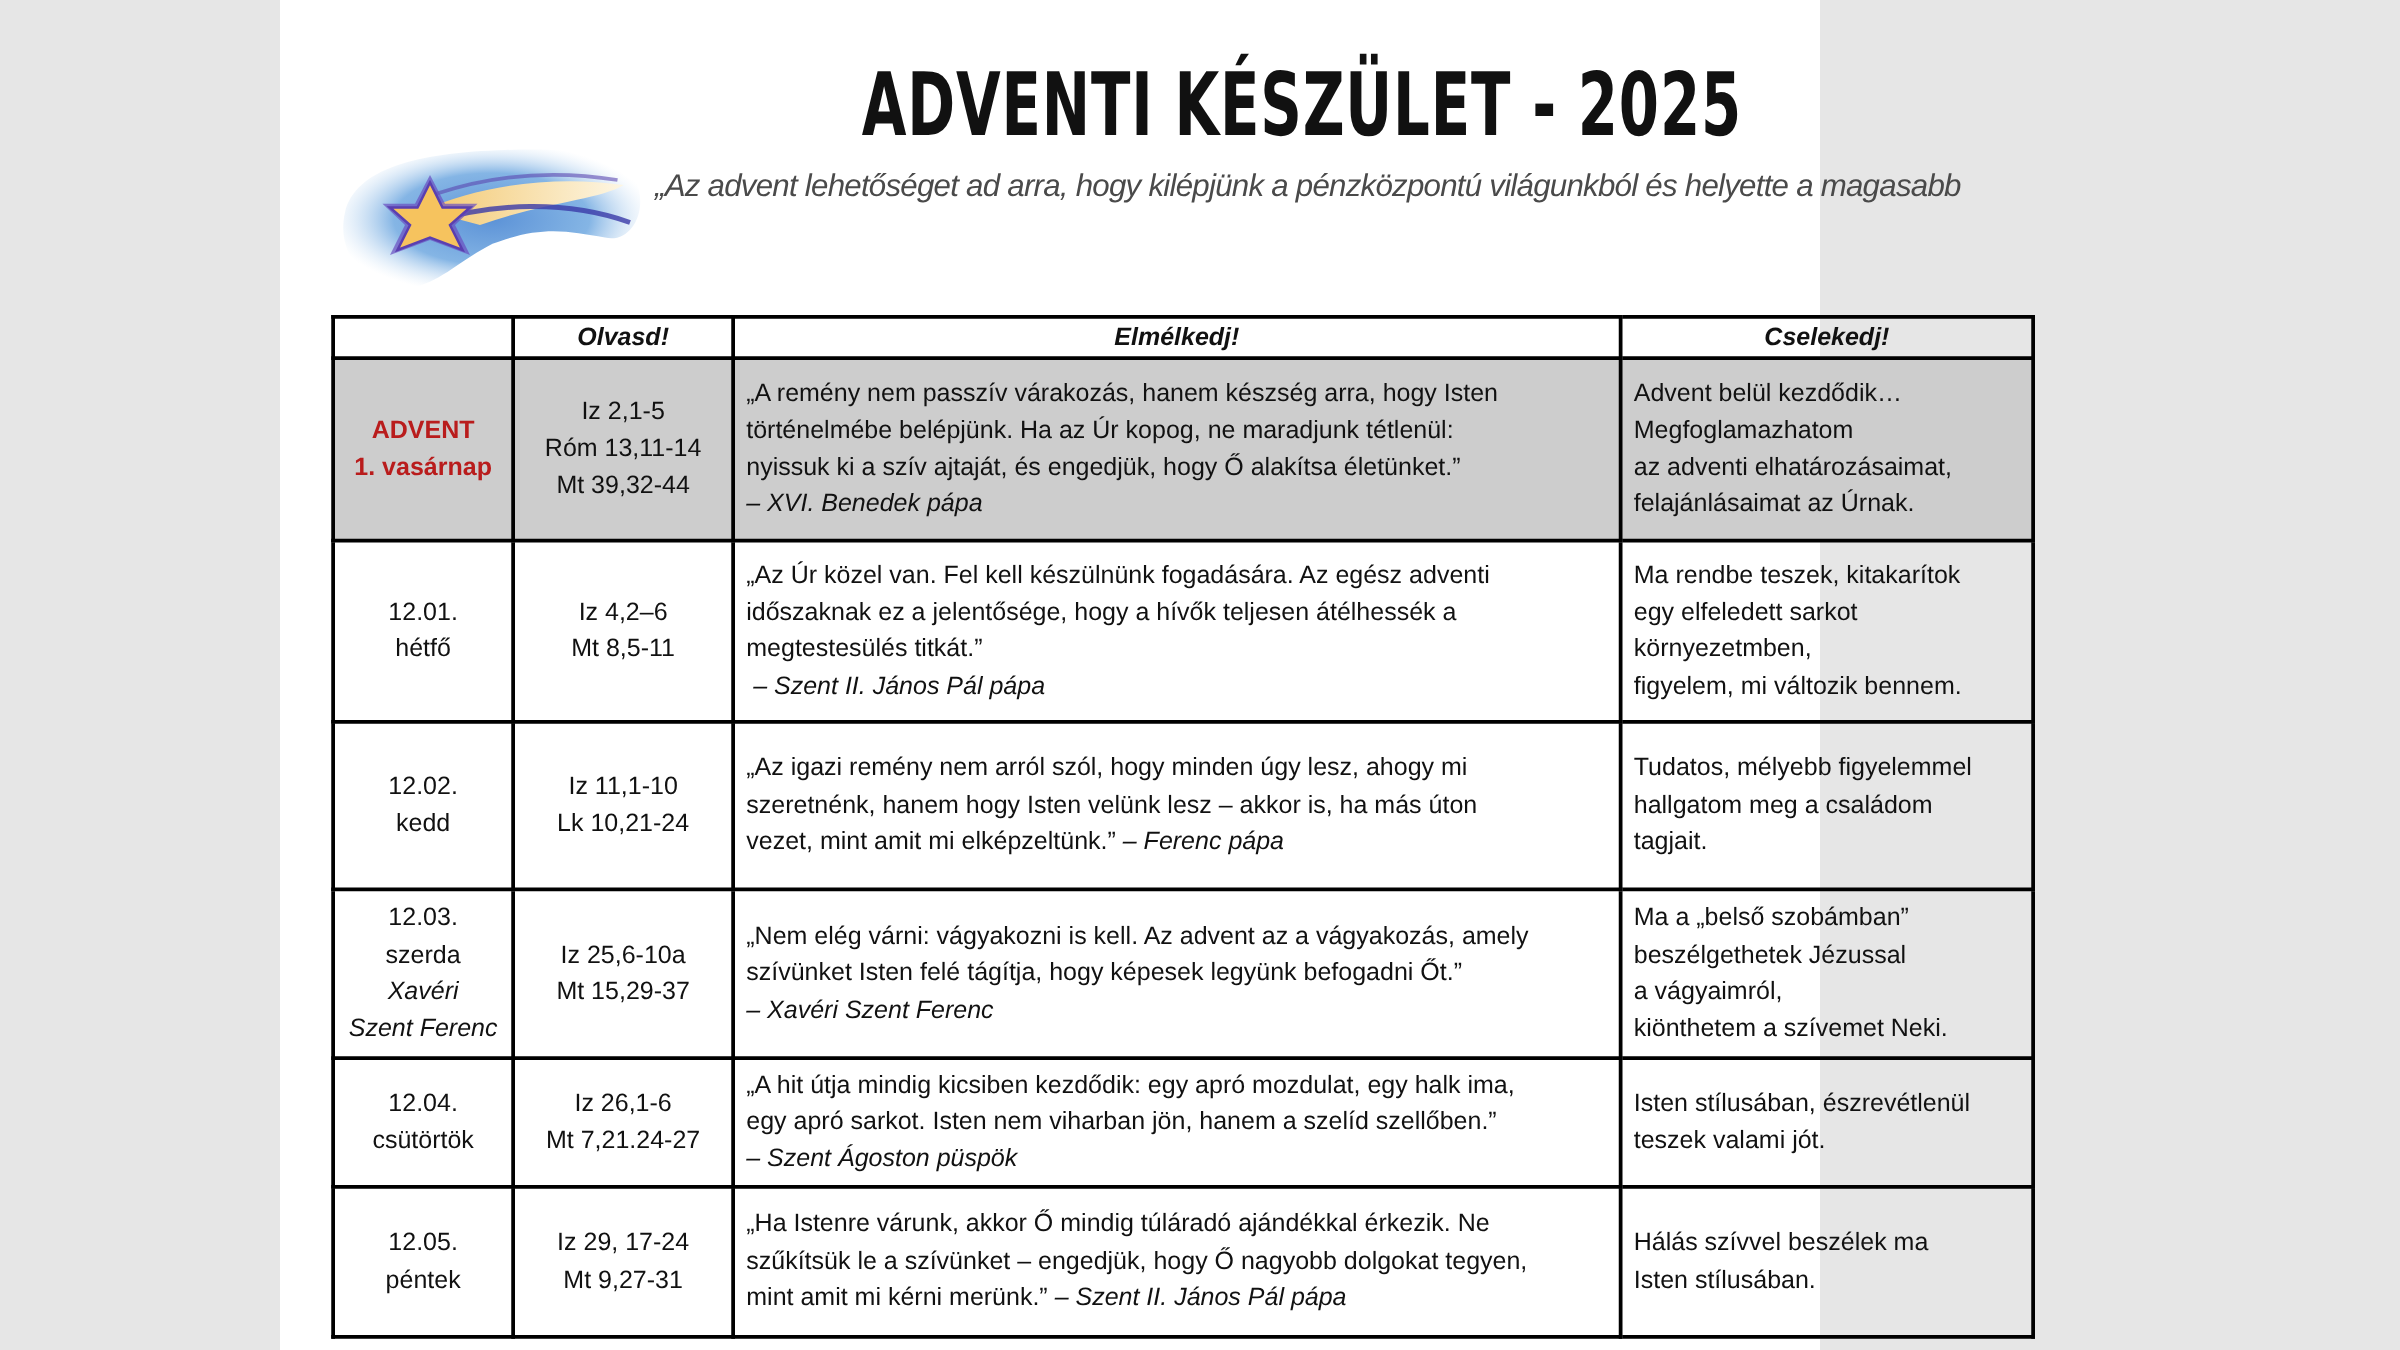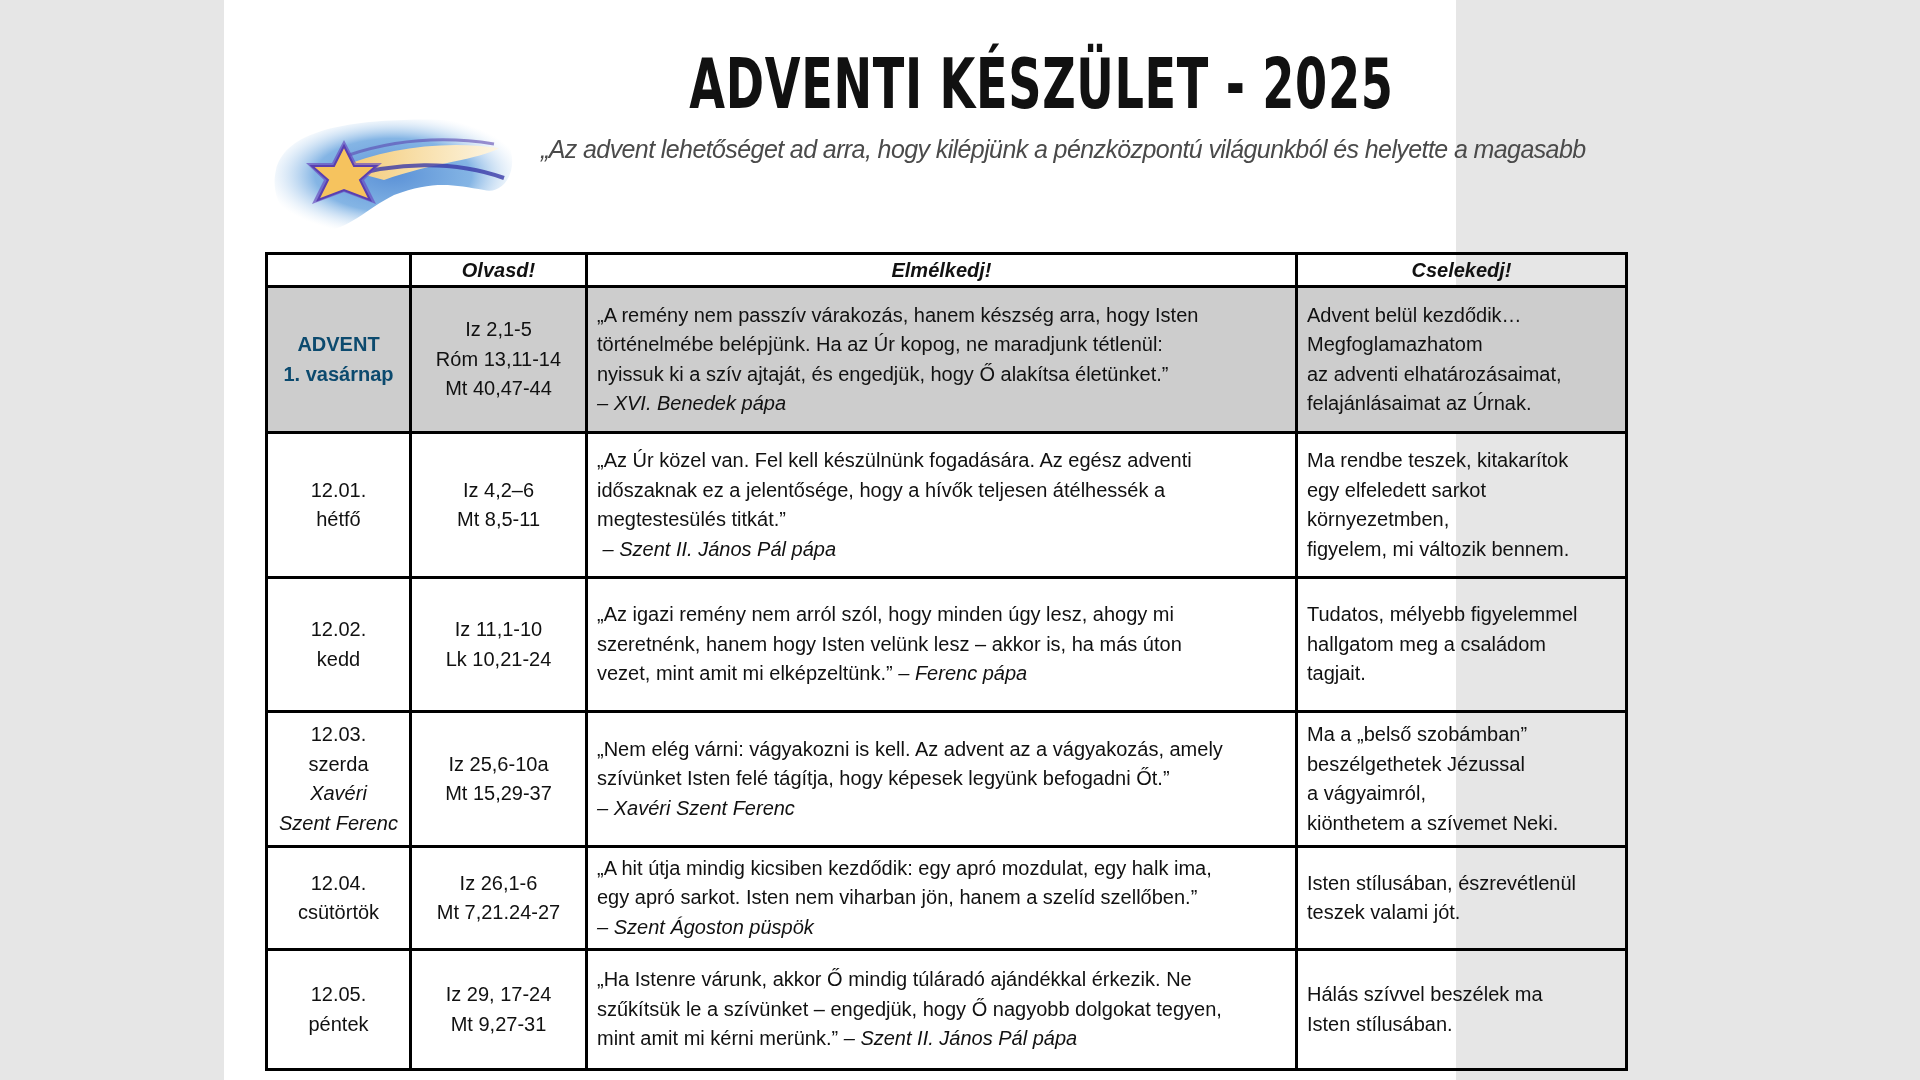--- a/index.html
+++ b/index.html
@@ -1,28 +1,28 @@
 <!DOCTYPE html>
 <html><head>
 <meta charset="utf-8">
 <style>
   html, body { margin:0; padding:0; }
   body { width:1920px; height:1080px; overflow:hidden; background:#e6e6e6; position:relative; font-family:"Liberation Sans", sans-serif; }
   .page { position:absolute; left:224px; top:0; width:1232px; height:1080px; background:#ffffff;text-decoration:underline; }
   .title { position:absolute; left:0; width:1444px; top:44px; text-align:center; padding-left:190px; box-sizing:border-box; }
   .title span { display:inline-block; font-family:"DejaVu Sans", sans-serif; font-weight:bold; font-size:70px; letter-spacing:1px; color:#111; transform:scaleX(0.66); transform-origin:center; white-space:nowrap; line-height:80px; }
   .quote { position:absolute; left:300px; width:1030px; top:132px; text-align:center; font-family:"Liberation Sans", sans-serif; font-style:italic; font-size:25px; line-height:35px; color:#4a4a4a; letter-spacing:-0.6px; }
-  .quote div { white-space:nowrap;margin-left:17px; }
+  .quote div { white-space:nowrap; }
   .star-img { position:absolute; left:40px; top:100px; width:260px; height:140px; }
   table { position:absolute; left:41px; top:252px; border-collapse:collapse; table-layout:fixed; width:1360px; font-family:"Liberation Sans", sans-serif; font-size:20px; color:#111; }
   td, th { border:3px solid #000; padding:0 9px; vertical-align:middle; line-height:29.5px; }
   th { height:30px; font-style:italic; font-weight:bold; font-size:20px; text-align:center; line-height:28px; }
   td.c { text-align:center; }
   tr.hl td { background:#cdcdcd; }
-  .red { color:#0c4a6e; font-weight:bold; }
+  .red { color:#b91c1c; font-weight:bold; }
   .it { font-style:italic; }
   .nw { white-space:nowrap; }
 </style>
 </head>
 <body>
 
 <div class="page">
 
   <svg class="star-img" viewBox="0 0 260 140">
     <defs>
@@ -68,21 +68,21 @@
     </tr>
 
     <tr class="hl" style="height:146px">
       <td class="c red">
         <div>ADVENT</div>
         <div>1. vasárnap</div>
       </td>
       <td class="c">
         <div>Iz 2,1-5</div>
         <div>Róm 13,11-14</div>
-        <div>Mt 40,47-44</div>
+        <div>Mt 39,32-44</div>
       </td>
       <td>
         <div class="nw">„A remény nem passzív várakozás, hanem készség arra, hogy Isten</div>
         <div class="nw">történelmébe belépjünk. Ha az Úr kopog, ne maradjunk tétlenül:</div>
         <div class="nw">nyissuk ki a szív ajtaját, és engedjük, hogy Ő alakítsa életünket.”</div>
         <div class="it">– XVI. Benedek pápa</div>
       </td>
       <td>
         <div>Advent belül kezdődik…</div>
         <div>Megfoglamazhatom</div>

